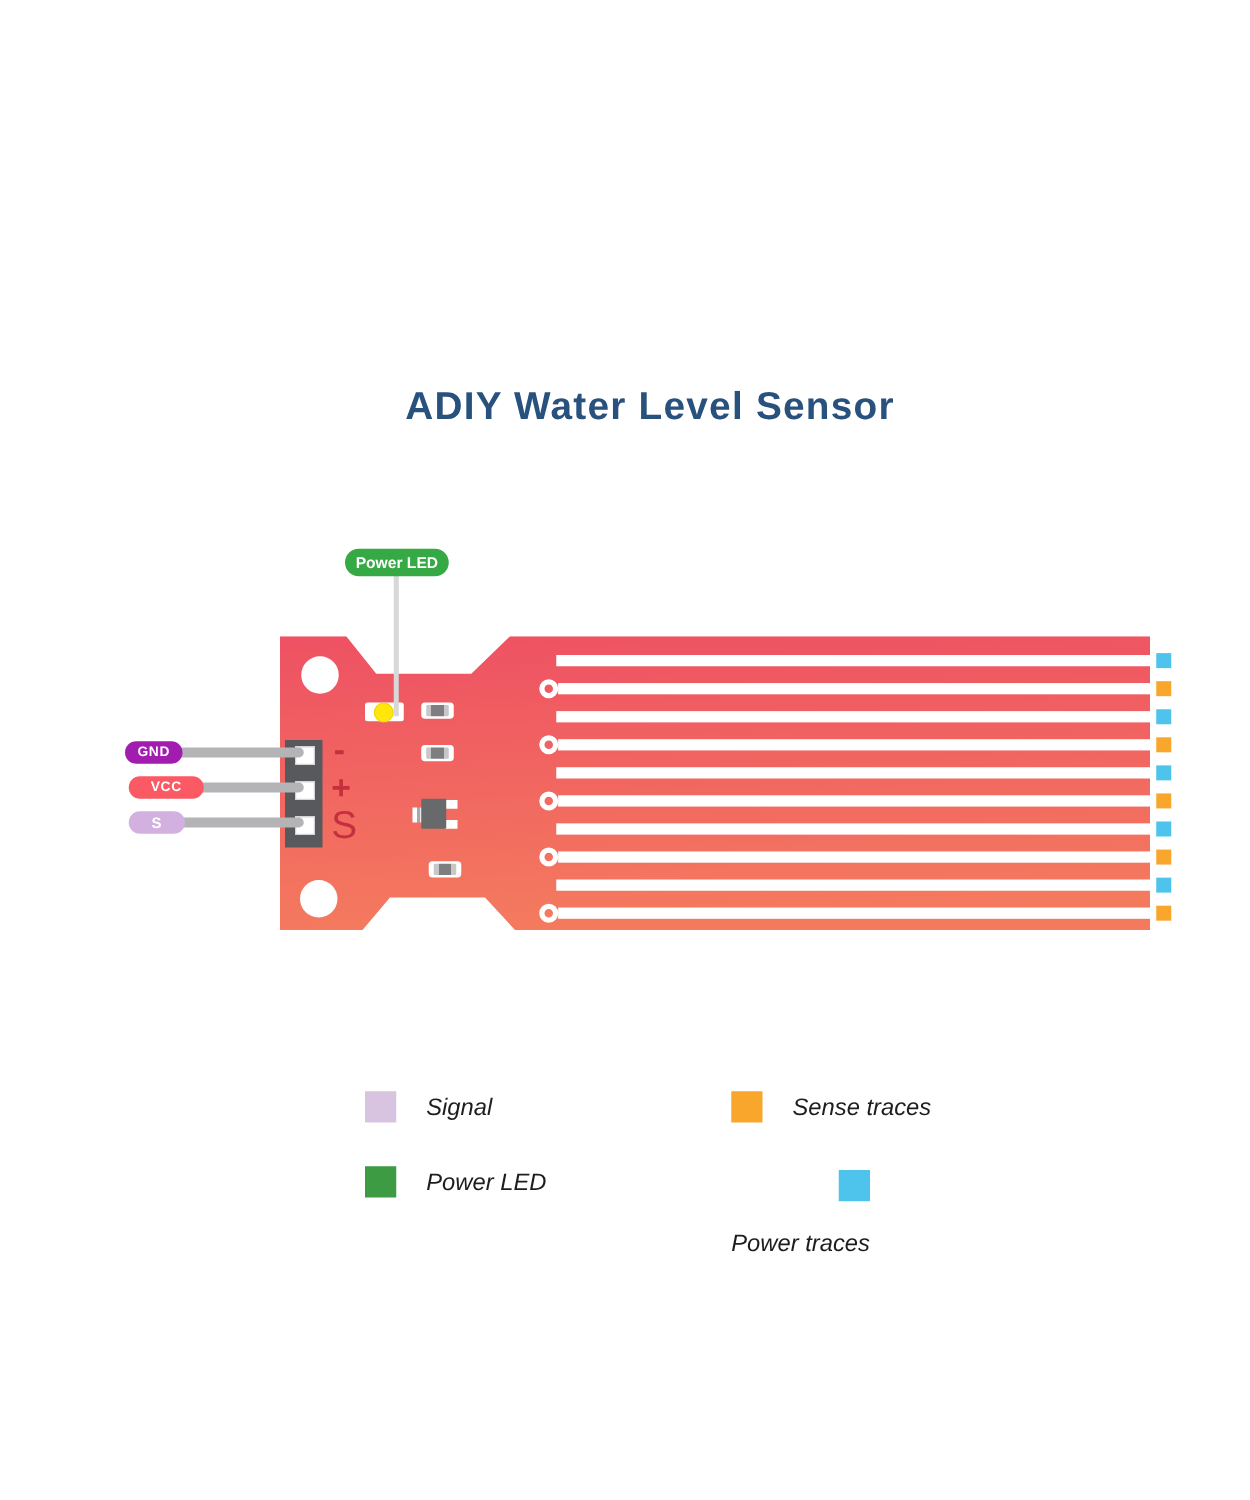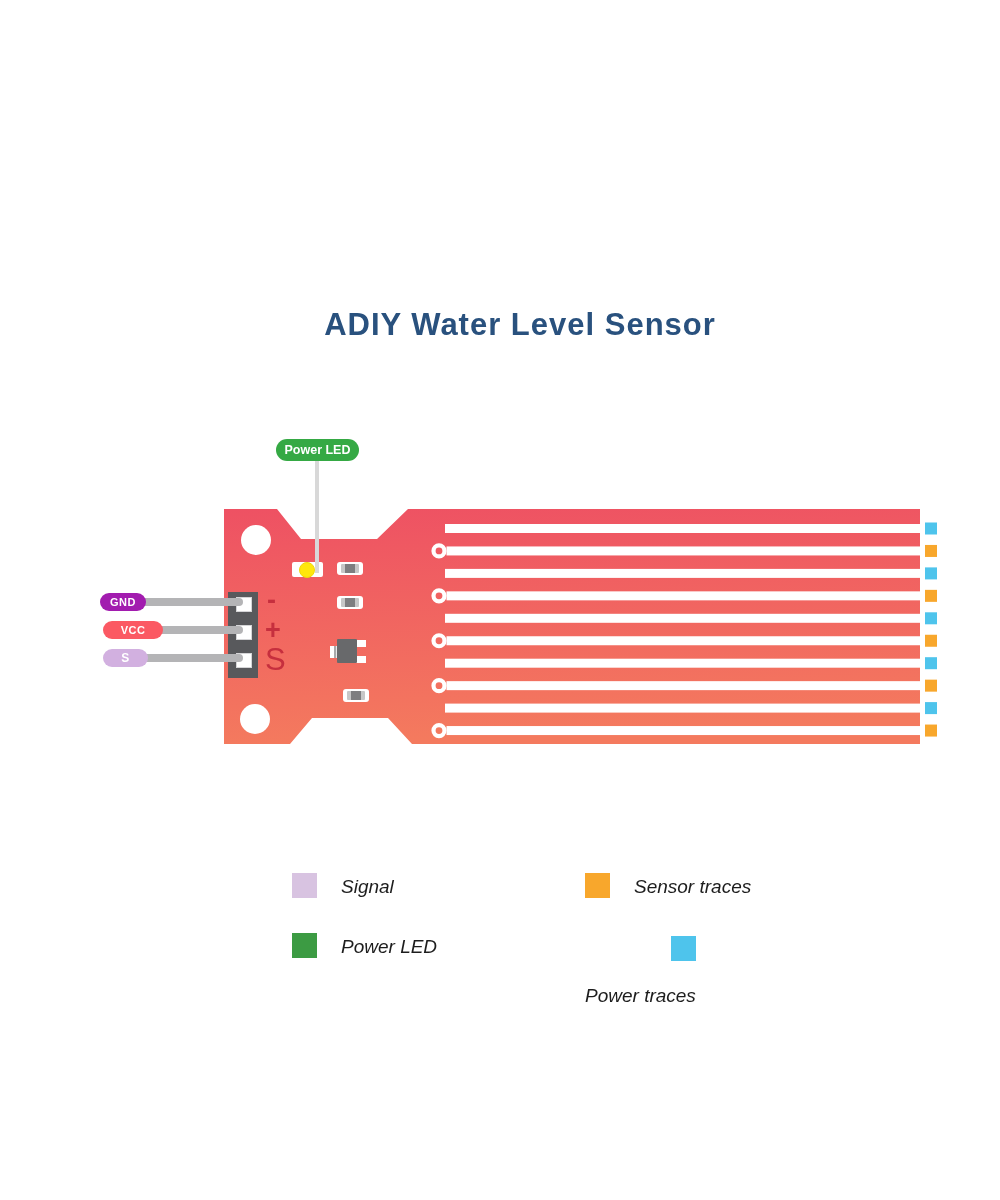--- a/index.html
+++ b/index.html
@@ -158,20 +158,20 @@
   <div class="abs legend-item li-1">
     <div class="legend-swatch" style="background-color: rgb(216, 195, 225);"></div>
     <div class="legend-label">Signal</div>
   </div>
   <div class="abs legend-item li-2">
     <div class="legend-swatch" style="background-color: rgb(60, 155, 67);"></div>
     <div class="legend-label">Power LED</div>
   </div>
   <div class="abs legend-item li-3">
     <div class="legend-swatch" style="background-color: rgb(248, 167, 44);"></div>
-    <div class="legend-label">Sensor traces</div>
+    <div class="legend-label">Sense traces</div>
   </div>
   <div class="abs legend-item li-4">
     <div class="legend-swatch" style="background-color: rgb(78, 196, 236);"></div>
     <div class="legend-label">Power traces</div>
   </div>
 
 </div>
 
 </body></html>

